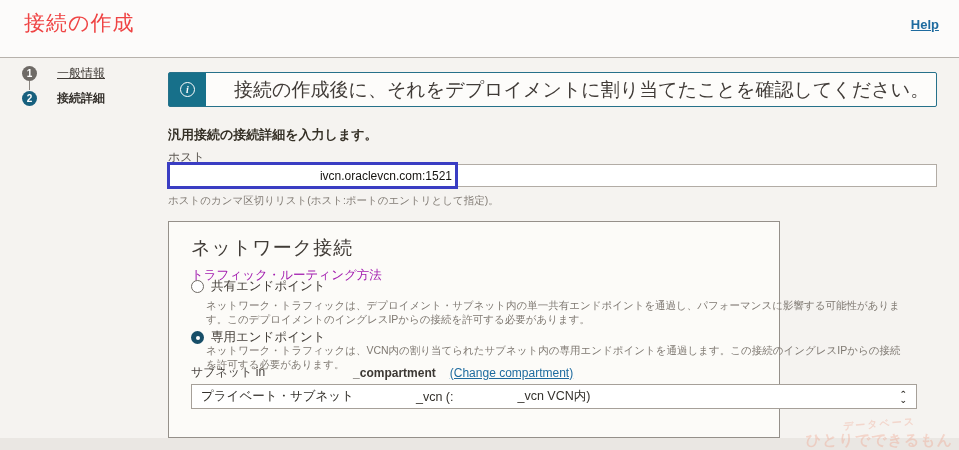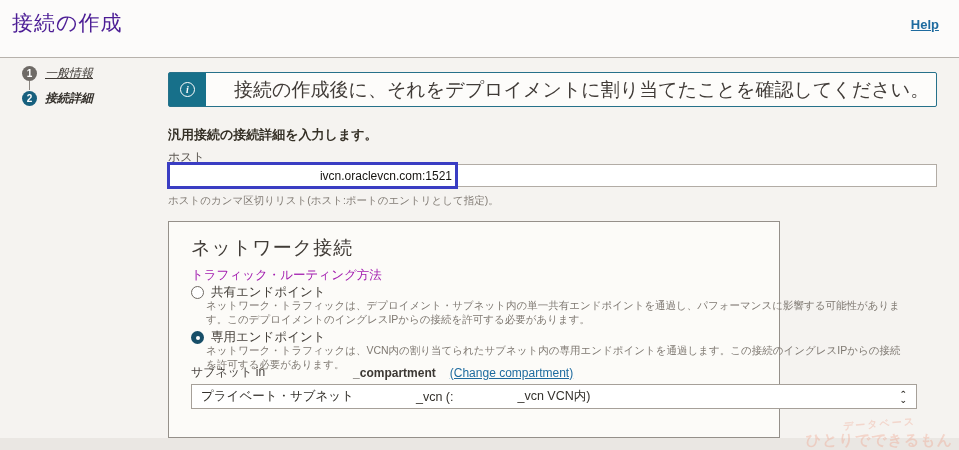--- a/index.html
+++ b/index.html
@@ -4,35 +4,35 @@
 <style>
   * { margin:0; padding:0; box-sizing:border-box; }
   html,body { background:#e7e4e0; }
   .page {
     position:relative; width:959px; height:450px; overflow:hidden;
     background:#fcfbfa;
     font-family:"Liberation Sans","DejaVu Sans",sans-serif;
     color:#3f3a35;
   }
   
-  .page-title { position:absolute; left:12px; top:9px; font-size:21px; font-weight:400; color:#4c1d95; letter-spacing:1px; }
+  .page-title { position:absolute; left:24px; top:9px; font-size:21px; font-weight:400; color:#ef4444; letter-spacing:1px; }
   .help-link { position:absolute; right:20px; top:17px; font-size:13px; font-weight:bold; color:#1e6b9f; text-decoration:underline; cursor:pointer; }
   .divider { position:absolute; left:0; top:57px; width:959px; height:1px; background:#b7b2ac; }
   .body-bg { position:absolute; left:0; top:58px; width:959px; height:392px; background:#f5f3f0; }
   .bottom-strip { position:absolute; left:0; bottom:0; width:959px; height:12px; background:#eae7e3; }
 
   
   .step { position:absolute; display:flex; align-items:center; }
   .step-1 { left:22px; top:65px; }
   .step-2 { left:22px; top:90px; }
   .step-circle { width:15px; height:15px; border-radius:50%; color:#fff; font-size:10px; font-weight:bold;
     display:flex; align-items:center; justify-content:center; flex:0 0 auto; }
   .step-1 .step-circle { background:#6e6a66; }
   .step-2 .step-circle { background:#17607e; }
-  .step-label { margin-left:8px; font-size:12px;font-style:italic; }
+  .step-label { margin-left:20px; font-size:12px; }
   .step-1 .step-label { color:#3f3a35; text-decoration:underline; cursor:pointer; }
   .step-2 .step-label { color:#34302b; font-weight:bold; }
   .step-connector { position:absolute; left:29px; top:81px; width:1px; height:9px; background:#8a8580; }
 
   
   .banner { position:absolute; left:168px; top:72px; width:769px; height:35px;
     border:1px solid #26718a; border-radius:2px; background:#fdfcfa; display:flex; align-items:stretch; }
   .banner-strip { width:37px; background:#17708a; display:flex; align-items:center; justify-content:center; flex:0 0 auto; }
   .info-glyph { width:15px; height:15px; border:1.5px solid #fff; border-radius:50%; color:#fff;
     font-size:10px; font-weight:bold; display:flex; align-items:center; justify-content:center;
@@ -48,21 +48,21 @@
     background:#fff; border:3px solid #3a3dc3; display:flex; align-items:center; justify-content:flex-end; }
   .host-value { font-size:12px; color:#15130f; padding-right:3px; white-space:nowrap; }
   .host-helper { position:absolute; left:168px; top:194px; font-size:10.5px; color:#827c75; }
 
   
   .net-box { position:absolute; left:168px; top:221px; width:612px; height:217px;
     border:1px solid #95908a; background:#fcfbf8; }
   .net-heading { position:absolute; left:22px; top:13px; font-size:19px; font-weight:400; color:#403b36; letter-spacing:1px; }
   .routing-label { position:absolute; left:22px; top:45px; font-size:12.5px; color:#a21caf; }
   .radio-row { position:absolute; display:flex; align-items:center; cursor:pointer; }
-  .radio-row-shared { left:22px; top:62px; }
+  .radio-row-shared { left:22px; top:56px; }
   .radio-row-dedicated { left:22px; top:107px; }
   .radio-circle { width:13px; height:13px; border-radius:50%; flex:0 0 auto; }
   .radio-off { border:1px solid #6f6a64; background:#fff; }
   .radio-on { background:#174e68; display:flex; align-items:center; justify-content:center; }
   .radio-on::after { content:""; width:4px; height:4px; border-radius:50%; background:#fff; }
   .radio-label { margin-left:7px; font-size:12.5px; color:#45403a; font-weight:500; }
   .radio-desc { position:absolute; left:37px; font-size:10.5px; line-height:13.5px; color:#7e7871; width:696px; }
   .desc-shared { top:77px; }
   .desc-dedicated { top:122px; }
 

